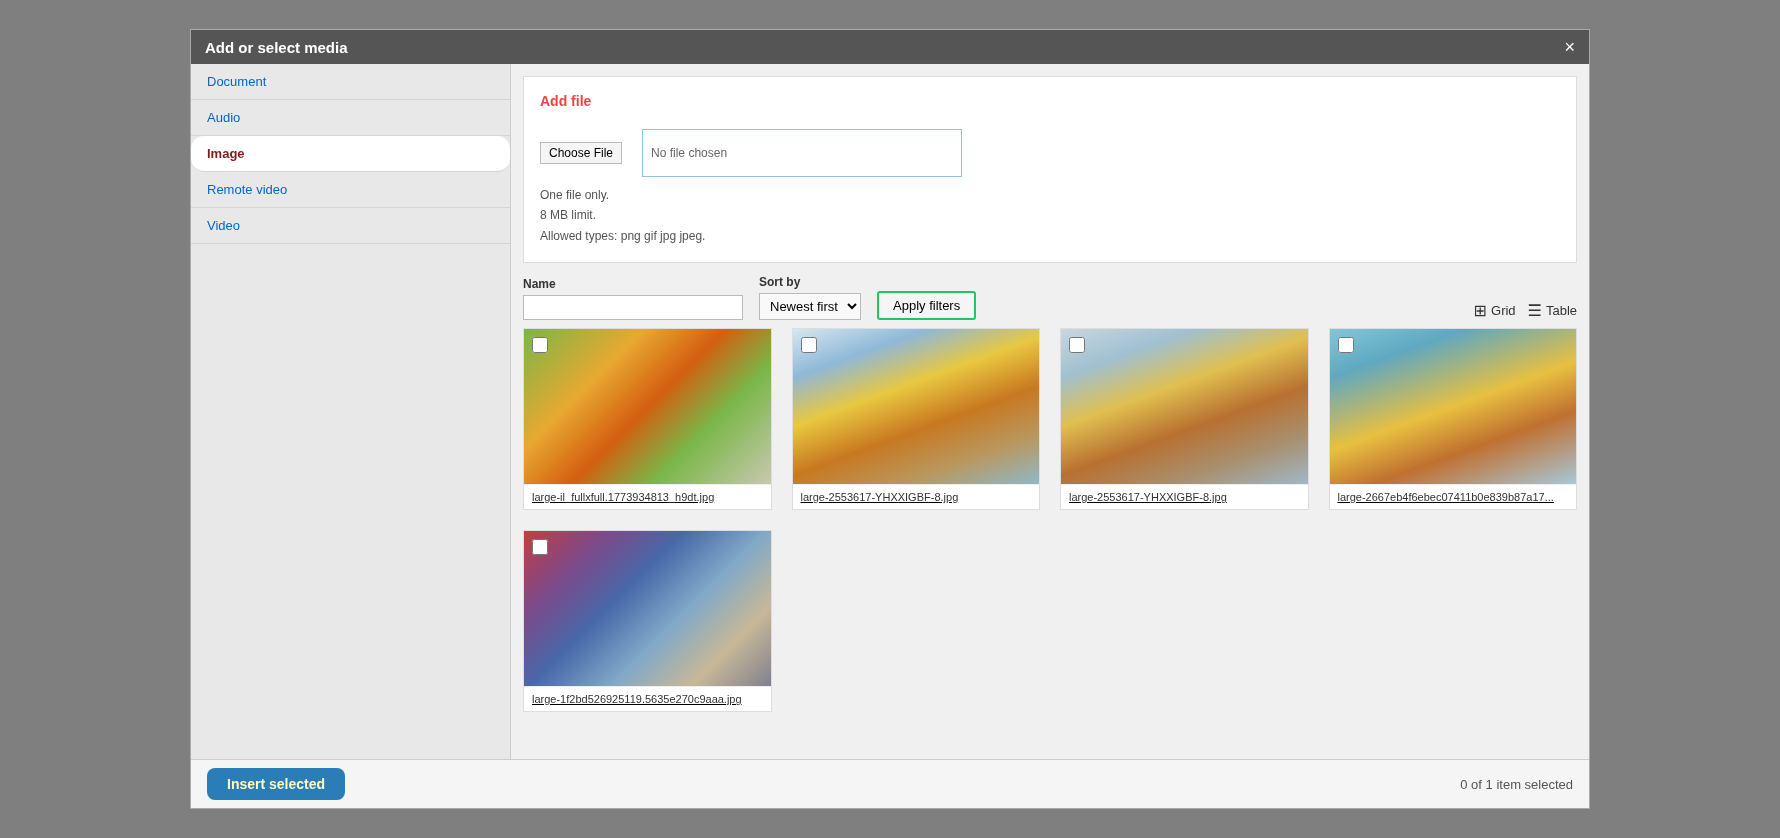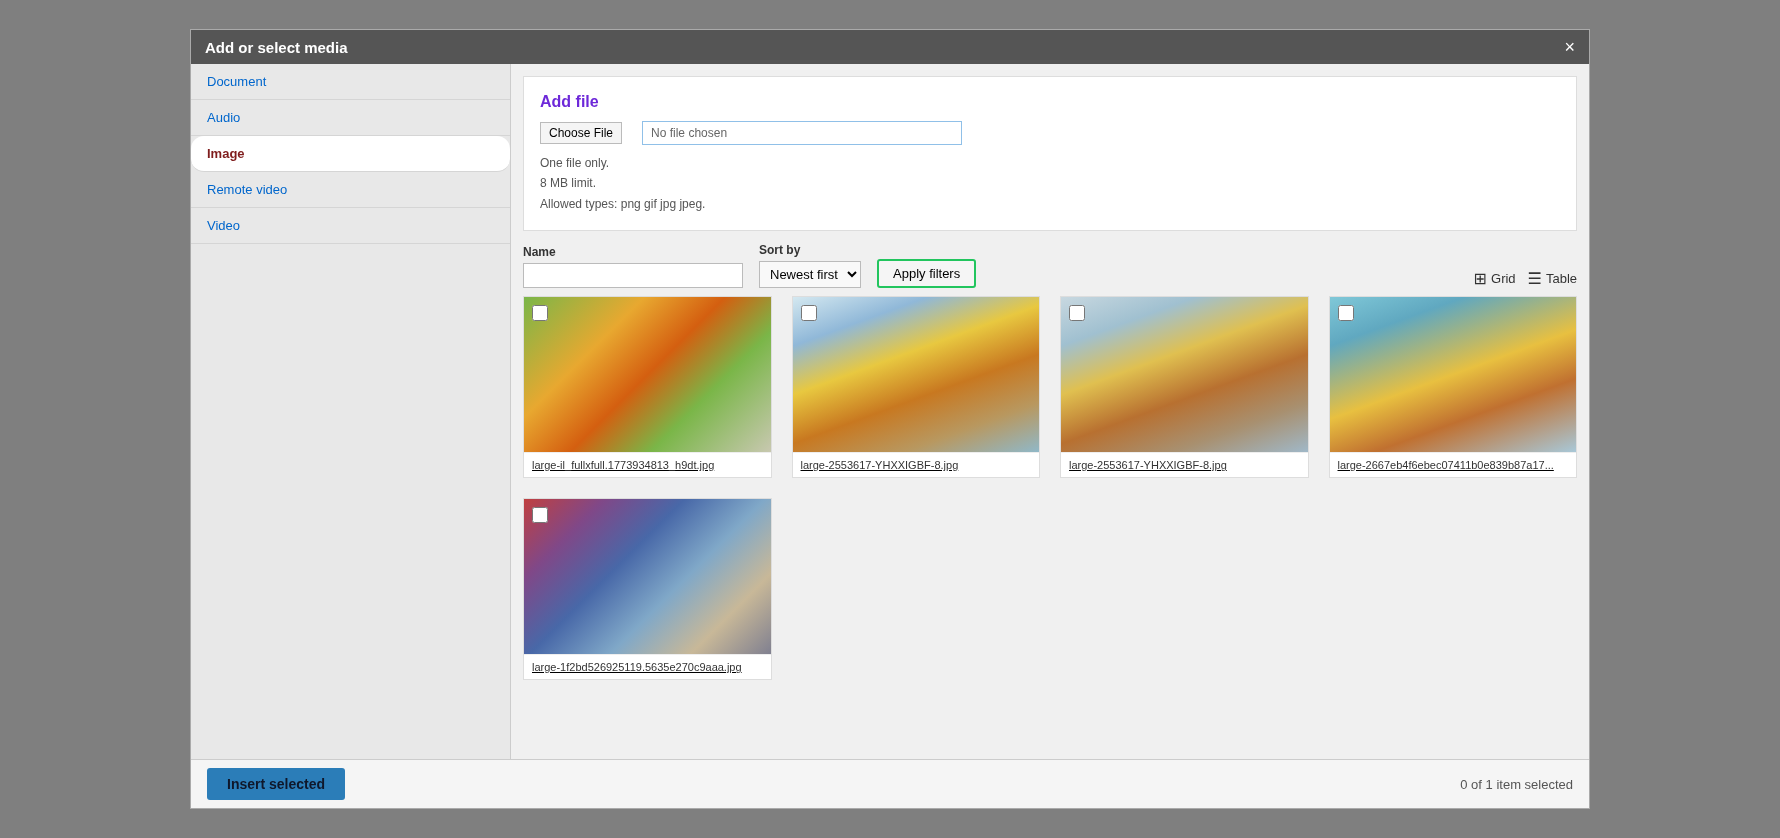--- a/index.html
+++ b/index.html
@@ -75,41 +75,41 @@
       background: #f0f0f0;
       overflow: hidden;
     }
     .add-file-section {
       background: #fff;
       margin: 12px;
       padding: 16px;
       border: 1px solid #ddd;
     }
     .add-file-section h3 {
-      font-size: 16px;
-      font-weight: bold;
-      margin-bottom: 10px;
-      color: #6d28d9;
+      font-size: 14px;
+      font-weight: bold;
+      margin-bottom: 20px;
+      color: #ef4444;
     }
     .file-input-wrapper {
       display: flex;
       align-items: center;
       margin-bottom: 8px;
     }
     .choose-file-btn {
       background: #f5f5f5;
       border: 1px solid #bbb;
       padding: 3px 8px;
       font-size: 12px;
       cursor: pointer;
       margin-right: 20px;
     }
     .file-input-box {
       border: 1px solid #90c0e8;
-      padding: 4px 8px;
+      padding: 16px 8px;
       font-size: 12px;
       color: #666;
       width: 320px;
       outline: none;
       background: #fff;
     }
     .file-info {
       font-size: 12px;
       color: #555;
       line-height: 1.7;
@@ -215,26 +215,26 @@
       background: #f5f5f5;
       border-top: 1px solid #ccc;
       padding: 8px 16px;
       display: flex;
       align-items: center;
       justify-content: space-between;
       flex-shrink: 0;
     }
     .insert-btn {
       background: #2b7db8;
-      color: #0f172a;
+      color: #fef9c3;
       border: none;
       padding: 8px 20px;
       font-size: 14px;
       cursor: pointer;
-      border-radius: 3px;
+      border-radius: 8px;
       font-weight: bold;
     }
     .selection-count {
       font-size: 13px;
       color: #555;
     }
 
     
     .thumb-1 {
       background: linear-gradient(135deg, #7ab648 0%, #e8a830 30%, #d45f10 50%, #7ab648 70%, #c8c8b0 100%);

